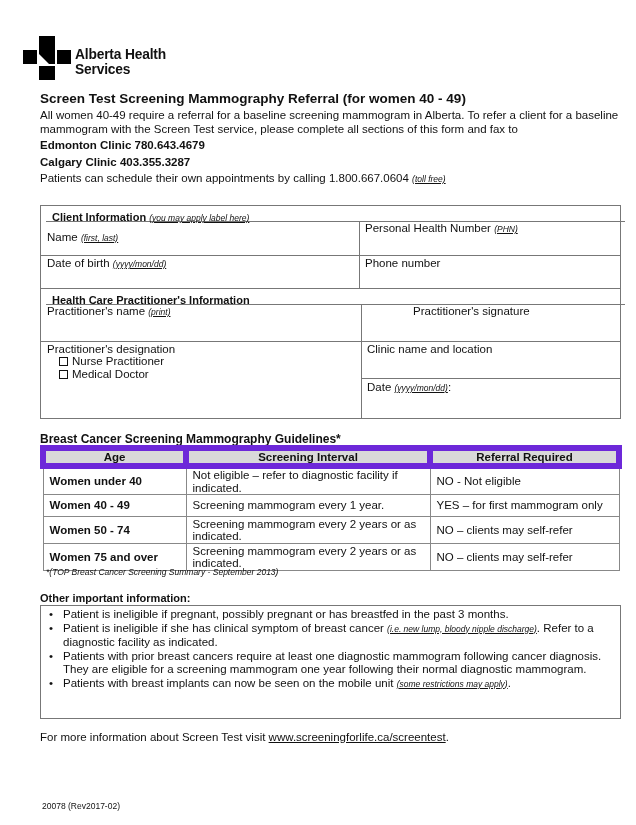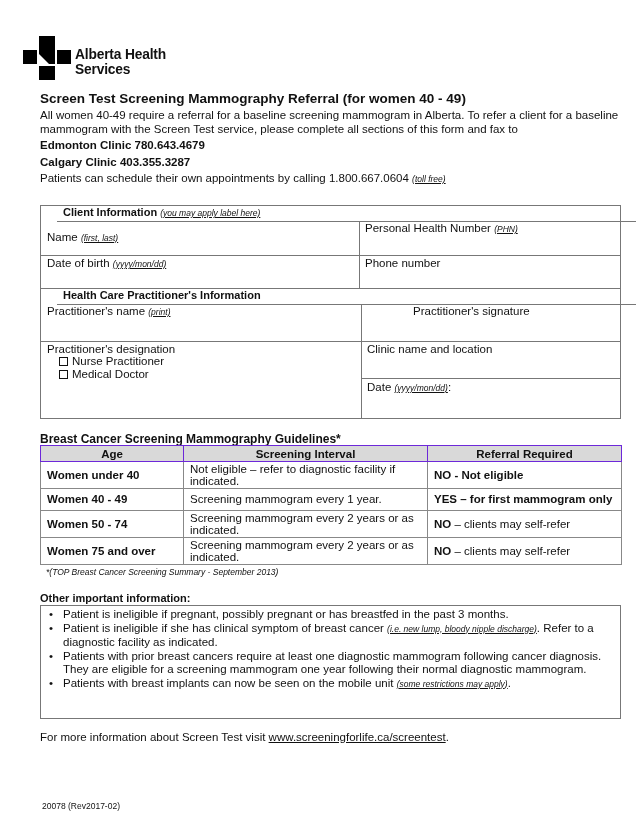--- a/index.html
+++ b/index.html
@@ -11,35 +11,35 @@
   .logo-text { position: absolute; left: 75px; top: 46px; font-weight: bold; font-size: 15px; line-height: 15px; letter-spacing: -0.2px; transform: scaleX(0.92); transform-origin: left; }
 
   .title { position: absolute; left: 40px; top: 91px; font-size: 13.5px; font-weight: bold; }
   .intro { position: absolute; left: 40px; top: 109px; width: 580px; font-size: 11.5px; line-height: 13.5px; }
   .clinic { position: absolute; left: 40px; font-size: 11.5px; font-weight: bold; }
   .selfbook { position: absolute; left: 40px; top: 172px; font-size: 11.5px; }
   .ital-sm { font-style: italic; font-size: 8.5px; text-decoration: underline; }
 
   
   .form { position: absolute; left: 40px; top: 205px; width: 581px; height: 214px; border: 1px solid #777; }
-  .form .row-head { position: absolute; left: 16px; width: 100%; height: 16px; border-bottom: 1px solid #777; padding-left: 6px; font-size: 11px; font-weight: bold; line-height: 12px; }
+  .form .row-head { position: absolute; left: 5px; width: 100%; height: 16px; border-bottom: 1px solid #777; padding-left: 6px; font-size: 11px; font-weight: bold; line-height: 22px; }
   .form .cell { position: absolute; padding: 1px 6px; font-size: 11.5px; }
   .form .hline { position: absolute; height: 1px; background: #777; }
   .form .vline { position: absolute; width: 1px; background: #777; }
   .chk { display: block; padding-left: 12px; line-height: 13px; }
   .box { display: inline-block; width: 9px; height: 9px; border: 1px solid #111; margin-right: 4px; vertical-align: -1px; }
 
   
   .gl-title { position: absolute; left: 40px; top: 432px; font-size: 12px; font-weight: bold; }
   table.gl { position: absolute; left: 40px; top: 445px; width: 582px; border-collapse: collapse; font-size: 11.5px; }
-  table.gl th { background: #d9d9d9; font-weight: bold; border: 1px solid #6d28d9; height: 16px; padding: 0 4px; font-size: 11.5px; }
+  table.gl th { background: #d9d9d9; font-weight: bold; border: 6px solid #6d28d9; height: 16px; padding: 0 4px; font-size: 11.5px; }
   table.gl td { border: 1px solid #888; padding: 0 6px; line-height: 12.5px; vertical-align: middle; }
   table.gl td.age { font-weight: bold; width: 143px; height: 27px; }
   table.gl td.int { width: 244px; }
-  table.gl .b { font-weight: bold; }
+  table.gl .b { font-weight: normal; }
   .gl-note { position: absolute; left: 46px; top: 567px; font-size: 8.5px; font-style: italic; }
 
   
   .oi-title { position: absolute; left: 40px; top: 592px; font-size: 11px; font-weight: bold; }
   .oi-box { position: absolute; left: 40px; top: 605px; width: 581px; height: 114px; border: 1px solid #777; padding: 2px 6px 0 8px; }
   .oi-box ul { list-style: none; }
   .oi-box li { position: relative; padding-left: 14px; font-size: 11.5px; line-height: 13.5px; }
   .oi-box li .bullet { position: absolute; left: 0; top: 0; }
 
   .footer { position: absolute; left: 40px; top: 731px; width: 590px; font-size: 11.5px; line-height: 13.5px; }

